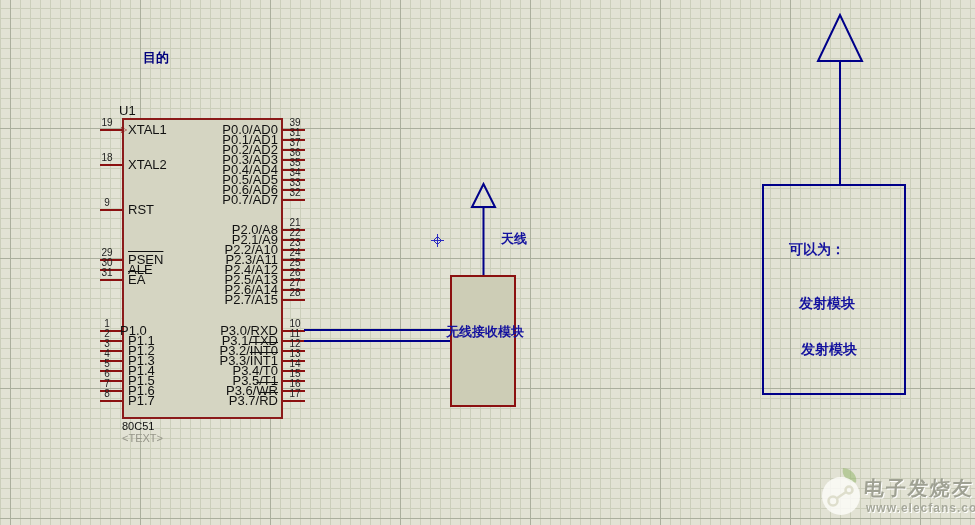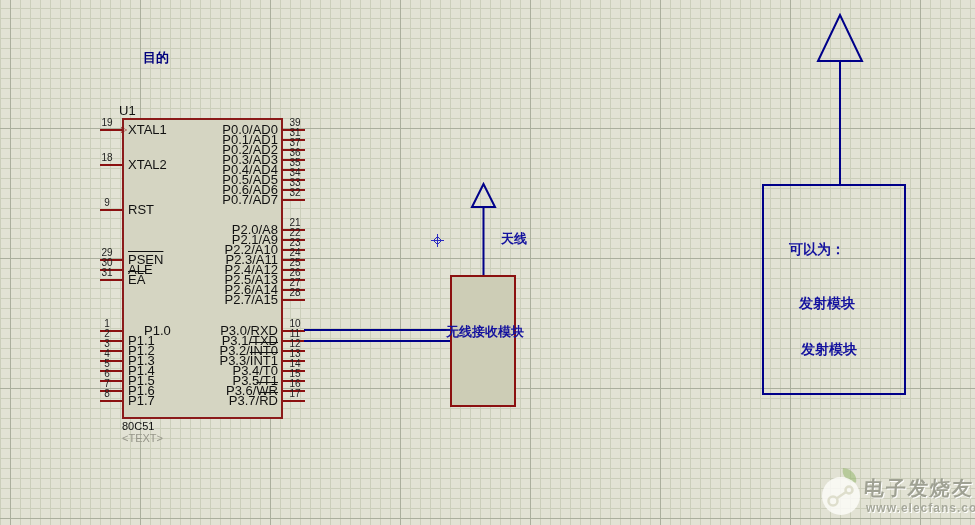--- a/index.html
+++ b/index.html
@@ -81,21 +81,21 @@
       <div class="pin-num" style="position: absolute; left: 97px; top: 247px;">29</div>
       <div class="pin-label left" style="position: absolute; top: 254px; left: 128px;"><span class="over">PSEN</span></div>
       <div class="stub" style="position: absolute; left: 100px; top: 269px;"></div>
       <div class="pin-num" style="position: absolute; left: 97px; top: 257px;">30</div>
       <div class="pin-label left" style="position: absolute; top: 264px; left: 128px;">ALE</div>
       <div class="stub" style="position: absolute; left: 100px; top: 279px;"></div>
       <div class="pin-num" style="position: absolute; left: 97px; top: 267px;">31</div>
       <div class="pin-label left" style="position: absolute; top: 274px; left: 128px;"><span class="over">EA</span></div>
       <div class="stub" style="position: absolute; left: 100px; top: 330px;"></div>
       <div class="pin-num" style="position: absolute; left: 97px; top: 318px;">1</div>
-      <div class="pin-label left" style="position: absolute; top: 325px; left: 144px; text-align: center;">P1.0</div>
+      <div class="pin-label left" style="position: absolute; top: 325px; left: 120px; text-align: center;">P1.0</div>
       <div class="stub" style="position: absolute; left: 100px; top: 340px;"></div>
       <div class="pin-num" style="position: absolute; left: 97px; top: 328px;">2</div>
       <div class="pin-label left" style="position: absolute; top: 335px; left: 128px;">P1.1</div>
       <div class="stub" style="position: absolute; left: 100px; top: 350px;"></div>
       <div class="pin-num" style="position: absolute; left: 97px; top: 338px;">3</div>
       <div class="pin-label left" style="position: absolute; top: 345px; left: 128px;">P1.2</div>
       <div class="stub" style="position: absolute; left: 100px; top: 360px;"></div>
       <div class="pin-num" style="position: absolute; left: 97px; top: 348px;">4</div>
       <div class="pin-label left" style="position: absolute; top: 355px; left: 128px; text-align: right;">P1.3</div>
       <div class="stub" style="position: absolute; left: 100px; top: 370px;"></div>

